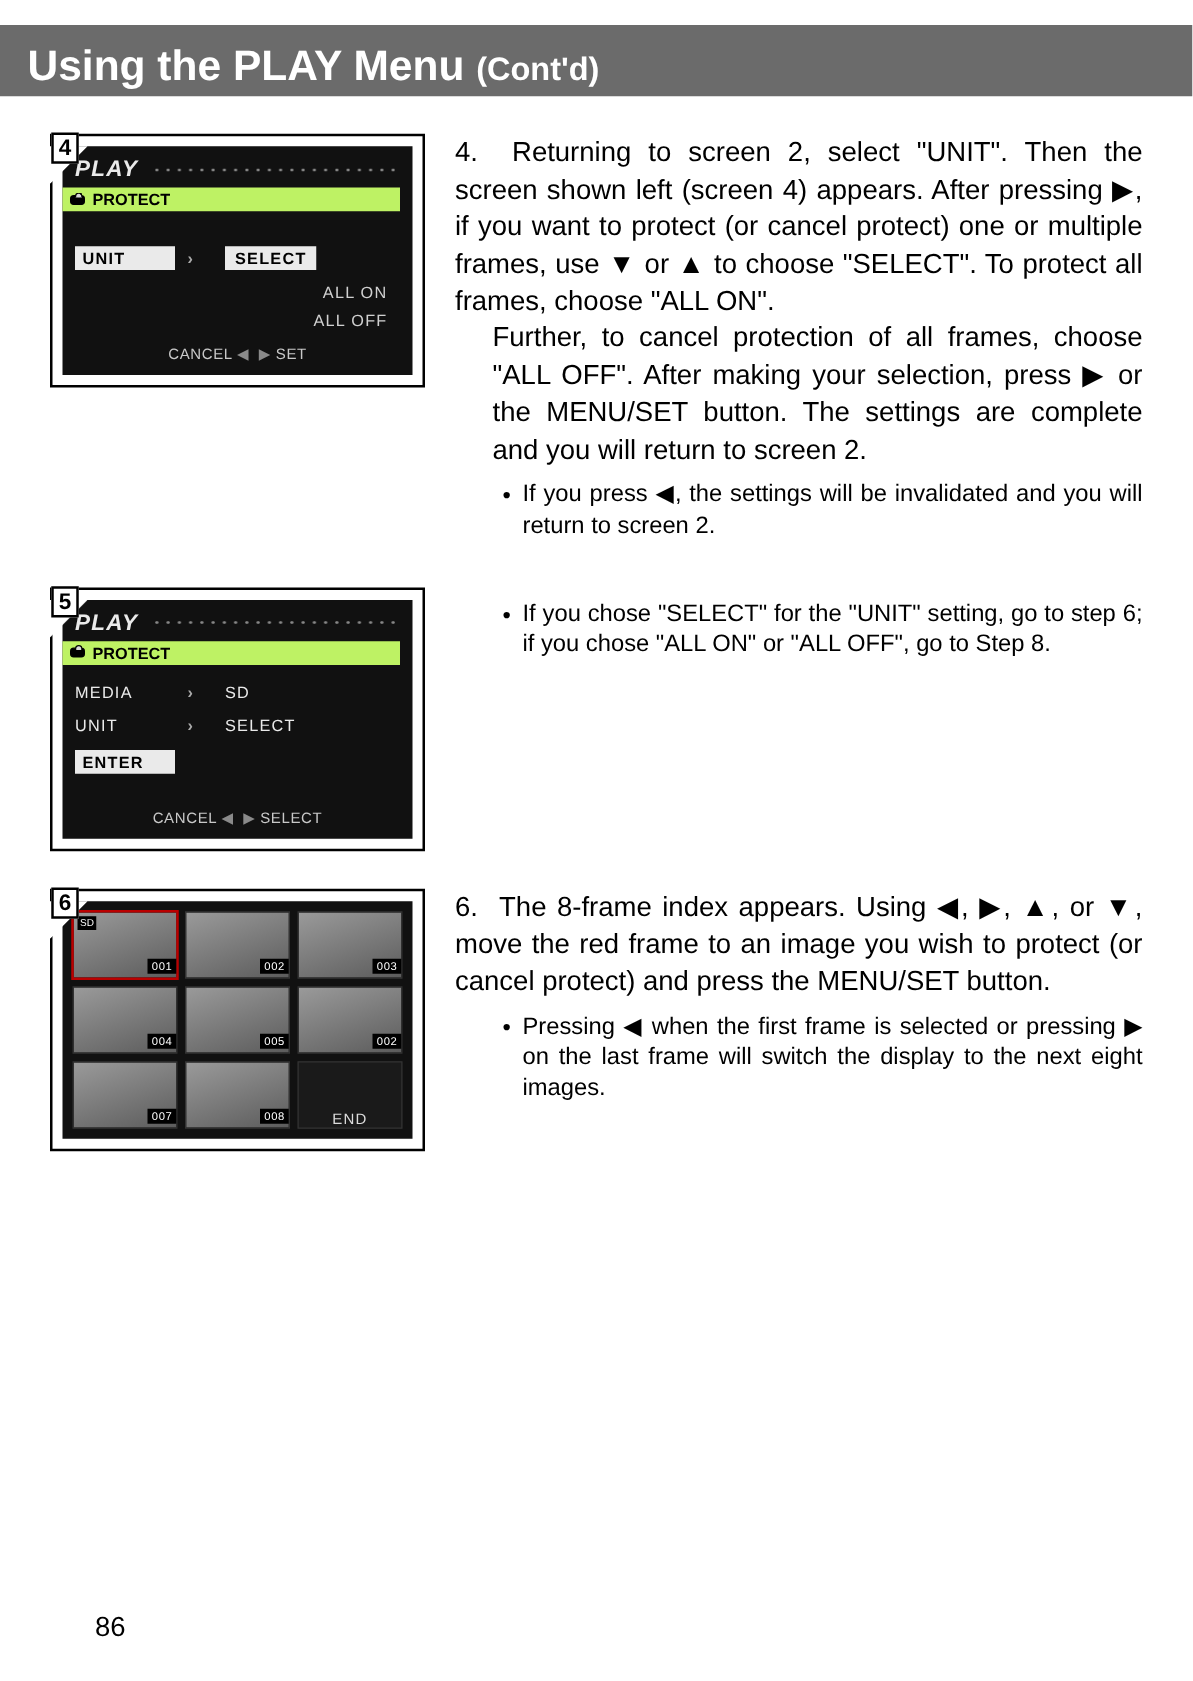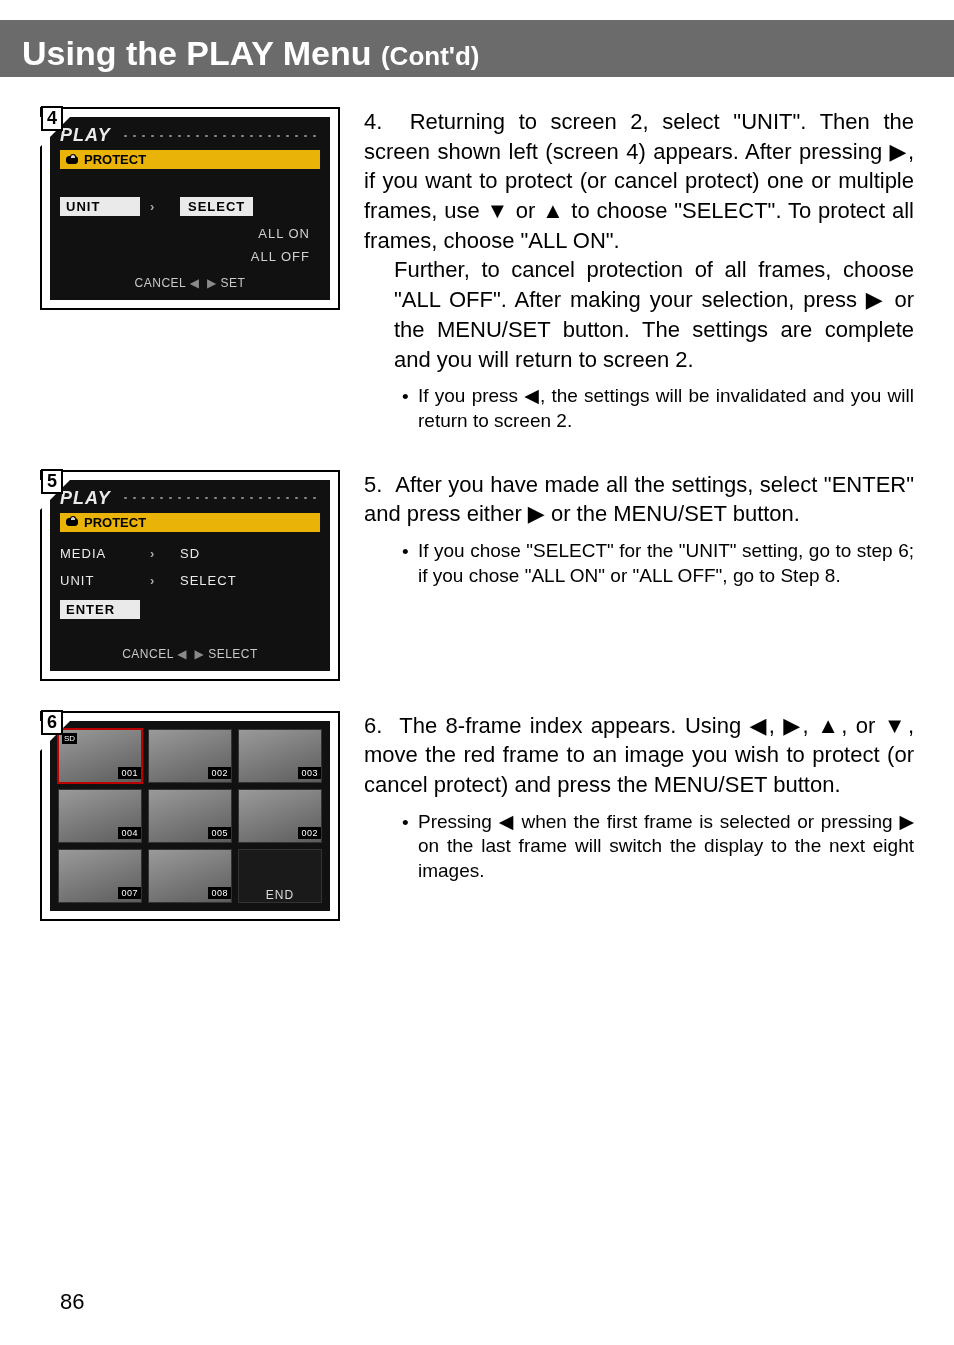--- a/index.html
+++ b/index.html
@@ -79,23 +79,23 @@
     letter-spacing: 1px;
   }
   .lcd-dots {
     flex: 1;
     height: 2px;
     background-image: radial-gradient(circle, #888 1px, transparent 1.5px);
     background-size: 9px 2px;
     background-repeat: repeat-x;
   }
   .lcd-sub {
-    background: #eab308;
+    background: #bef264;
     color: #000;
-    margin: 0 10px 8px 10px;
+    margin: 0 10px 8px 0;
     padding: 2px 6px;
     font-weight: bold;
     font-size: 13px;
     display: flex;
     align-items: center;
     gap: 6px;
   }
   .key-icon {
     display: inline-block;
     width: 12px; height: 8px;
@@ -145,21 +145,21 @@
     position: absolute; bottom: 3px; right: 0;
     background: #000; color: #fff; font-size: 9px; padding: 1px 3px; letter-spacing:0.5px;
   }
   .thumb .sd {
     position: absolute; top: 3px; left: 3px; background:#000; color:#fff; font-size:8px; padding:1px 2px;
   }
   .thumb.end {
     background: #1a1a1a; display:flex; align-items:flex-end; justify-content:center;
     color:#dcdcdc; font-size:12px; letter-spacing:1px;
   }
-  .page-num { position: absolute; bottom: 30px; left: 60px; font-size: 22px; }
+  .page-num { position: absolute; bottom: 30px; left: 76px; font-size: 22px; }
 </style>
 </head>
 <body>
 
 <div class="header-bar">
   <span class="title-main">Using the PLAY Menu </span><span class="title-sub">(Cont'd)</span>
 </div>
 
 <div class="content">
 
@@ -237,23 +237,20 @@
             </div>
             <div style="height:14px"></div>
           </div>
           <div class="lcd-footer">
             <span>CANCEL</span> <span class="tri">◀</span>&nbsp;&nbsp;<span class="tri">▶</span> <span>SELECT</span>
           </div>
         </div>
       </div>
     </div>
     <div class="text-col">
-      <div class="step-text">
-        <span class="step-num">5.</span>&nbsp;&nbsp;<span>After you have made all the settings, select "ENTER" and press either ▶ or the MENU/SET button.</span>
-      </div>
       <div class="bullet-list">
         <div class="bullet-row">
           <span class="bullet-dot">•</span>
           <span class="bullet-text">If you chose "SELECT" for the "UNIT" setting, go to step 6; if you chose "ALL ON" or "ALL OFF", go to Step 8.</span>
         </div>
       </div>
     </div>
   </div>
 
   <div class="row">

